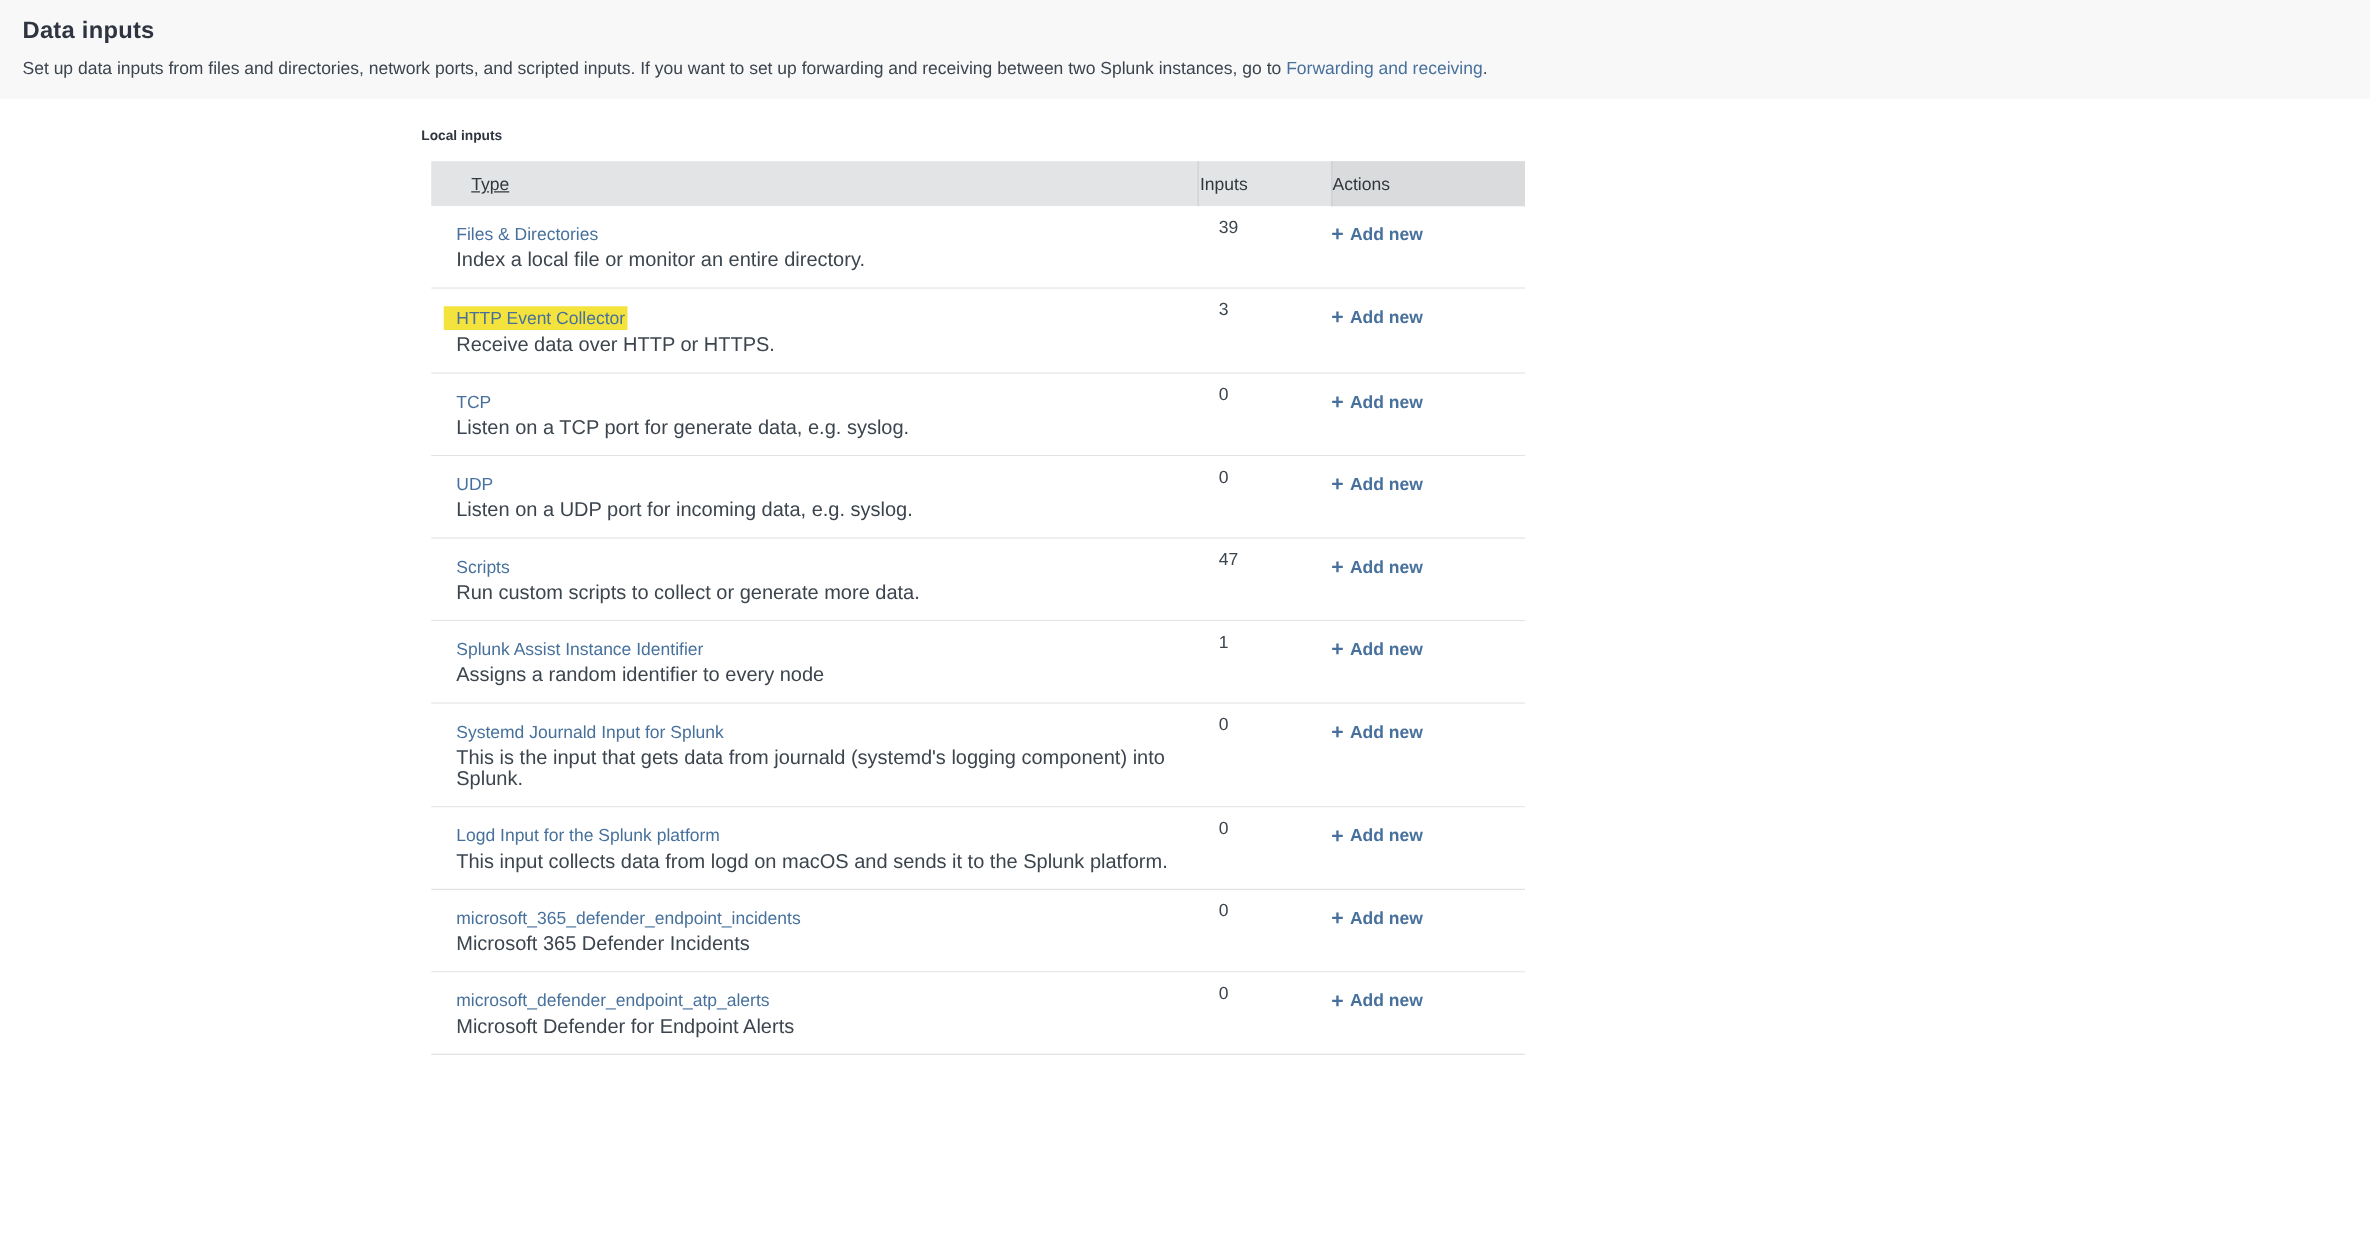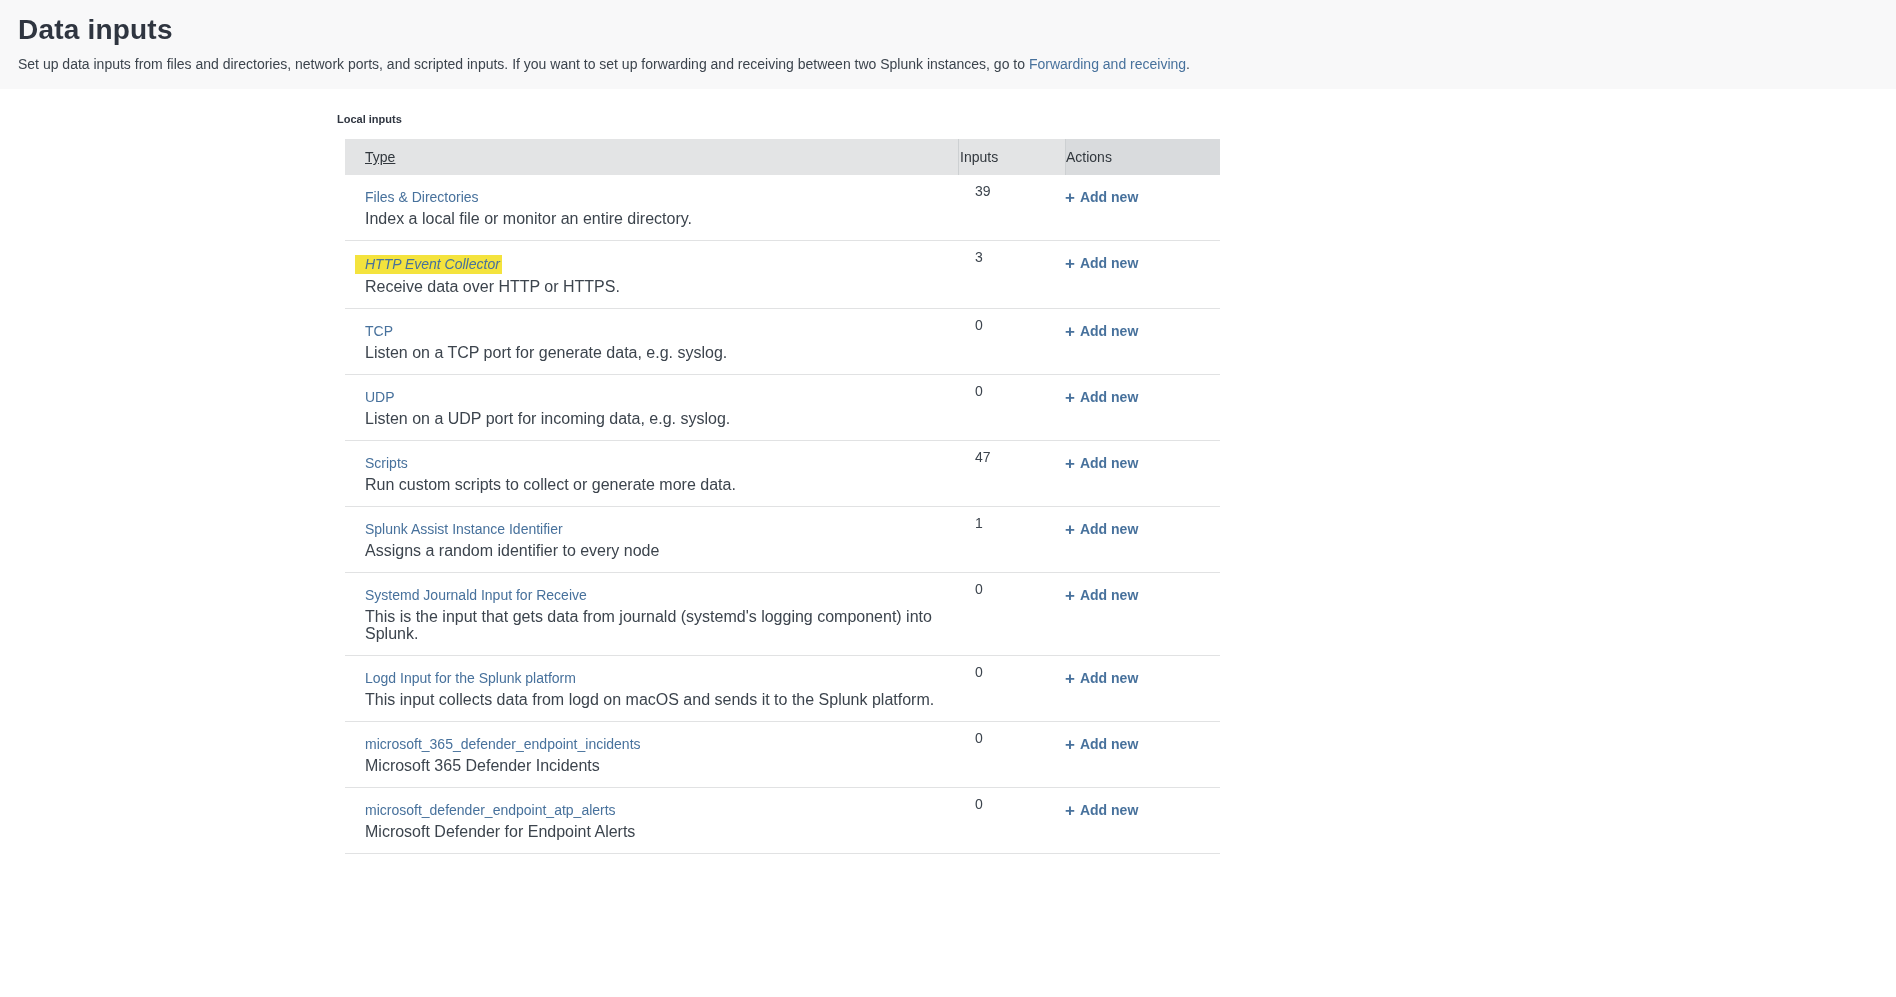--- a/index.html
+++ b/index.html
@@ -19,21 +19,21 @@
     background: #ffffff;
     font-family: "Liberation Sans", "DejaVu Sans", sans-serif;
     color: var(--text);
   }
   
   .page-header {
     background: #f8f8f9;
     padding: 14px 18px 16px 18px;
   }
   .page-title {
-    font-size: 28px;
+    font-size: 19px;
     font-weight: 700;
     color: var(--title);
     letter-spacing: 0.2px;
     margin-bottom: 9px;
   }
   .page-subtitle {
     font-size: 14px;
     color: var(--text);
     line-height: 1.3;
   }
@@ -65,21 +65,21 @@
   .thead {
     background: var(--header-bg);
   }
   .th {
     height: 36px;
     line-height: 36px;
     font-size: 14px;
     font-weight: 400;
     color: #31373d;
   }
-  .th.type-h { padding-left: 20px; text-decoration: underline; }
+  .th.type-h { padding-left: 32px; text-decoration: underline; }
   .th.inputs-h { padding-left: 1px; border-left: 1px solid #cdd0d2; }
   .th.actions-h {
     padding-right: 21px;
     text-align: left;
     border-left: 1px solid #cdd0d2;
     background: var(--actions-header-bg);
   }
   .trow {
     background: #ffffff;
     border-bottom: 1px solid var(--row-border);
@@ -89,21 +89,20 @@
   .type-cell { padding: 14px 20px 13px 20px; }
   .type-link {
     display: inline-block;
     font-size: 14px;
     line-height: 17px;
   }
   .type-link.highlighted {
     background: var(--highlight);
     margin-left: -10px;
     padding: 1px 2px 1px 10px;
-    font-style: italic;
   }
   .type-desc {
     margin-top: 4px;
     font-size: 16px;
     color: var(--text);
     line-height: 17px;
   }
   .inputs-cell {
     padding: 8px 0 0 17px;
     color: var(--text);
@@ -201,21 +200,21 @@
       <div class="type-desc">Assigns a random identifier to every node</div>
     </div>
     <div class="cell inputs-cell">1</div>
     <div class="cell actions-cell">
       <a class="add-new"><span class="plus">+</span><span>Add new</span></a>
     </div>
   </div>
 
   <div class="trow">
     <div class="cell type-cell">
-      <a class="type-link">Systemd Journald Input for Receive</a>
+      <a class="type-link">Systemd Journald Input for Splunk</a>
       <div class="type-desc">This is the input that gets data from journald (systemd's logging component) into Splunk.</div>
     </div>
     <div class="cell inputs-cell">0</div>
     <div class="cell actions-cell">
       <a class="add-new"><span class="plus">+</span><span>Add new</span></a>
     </div>
   </div>
 
   <div class="trow">
     <div class="cell type-cell">

